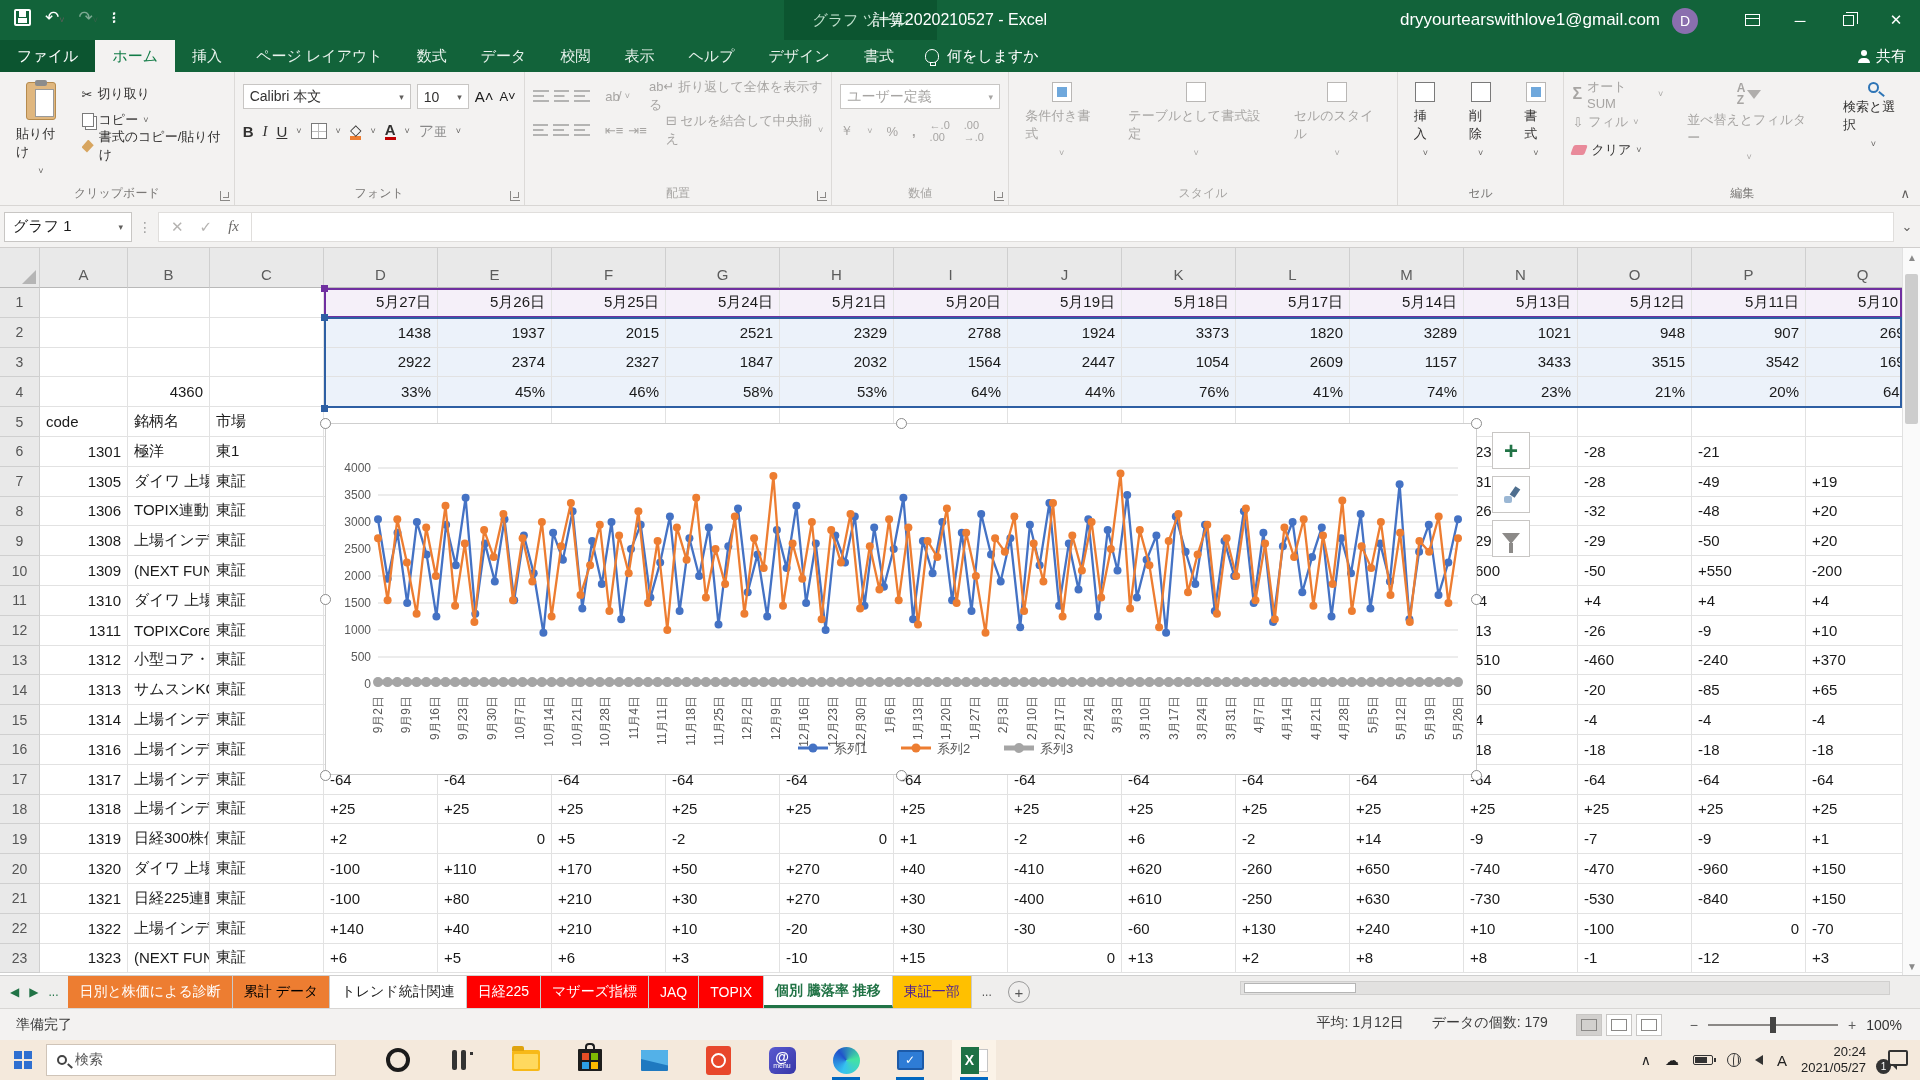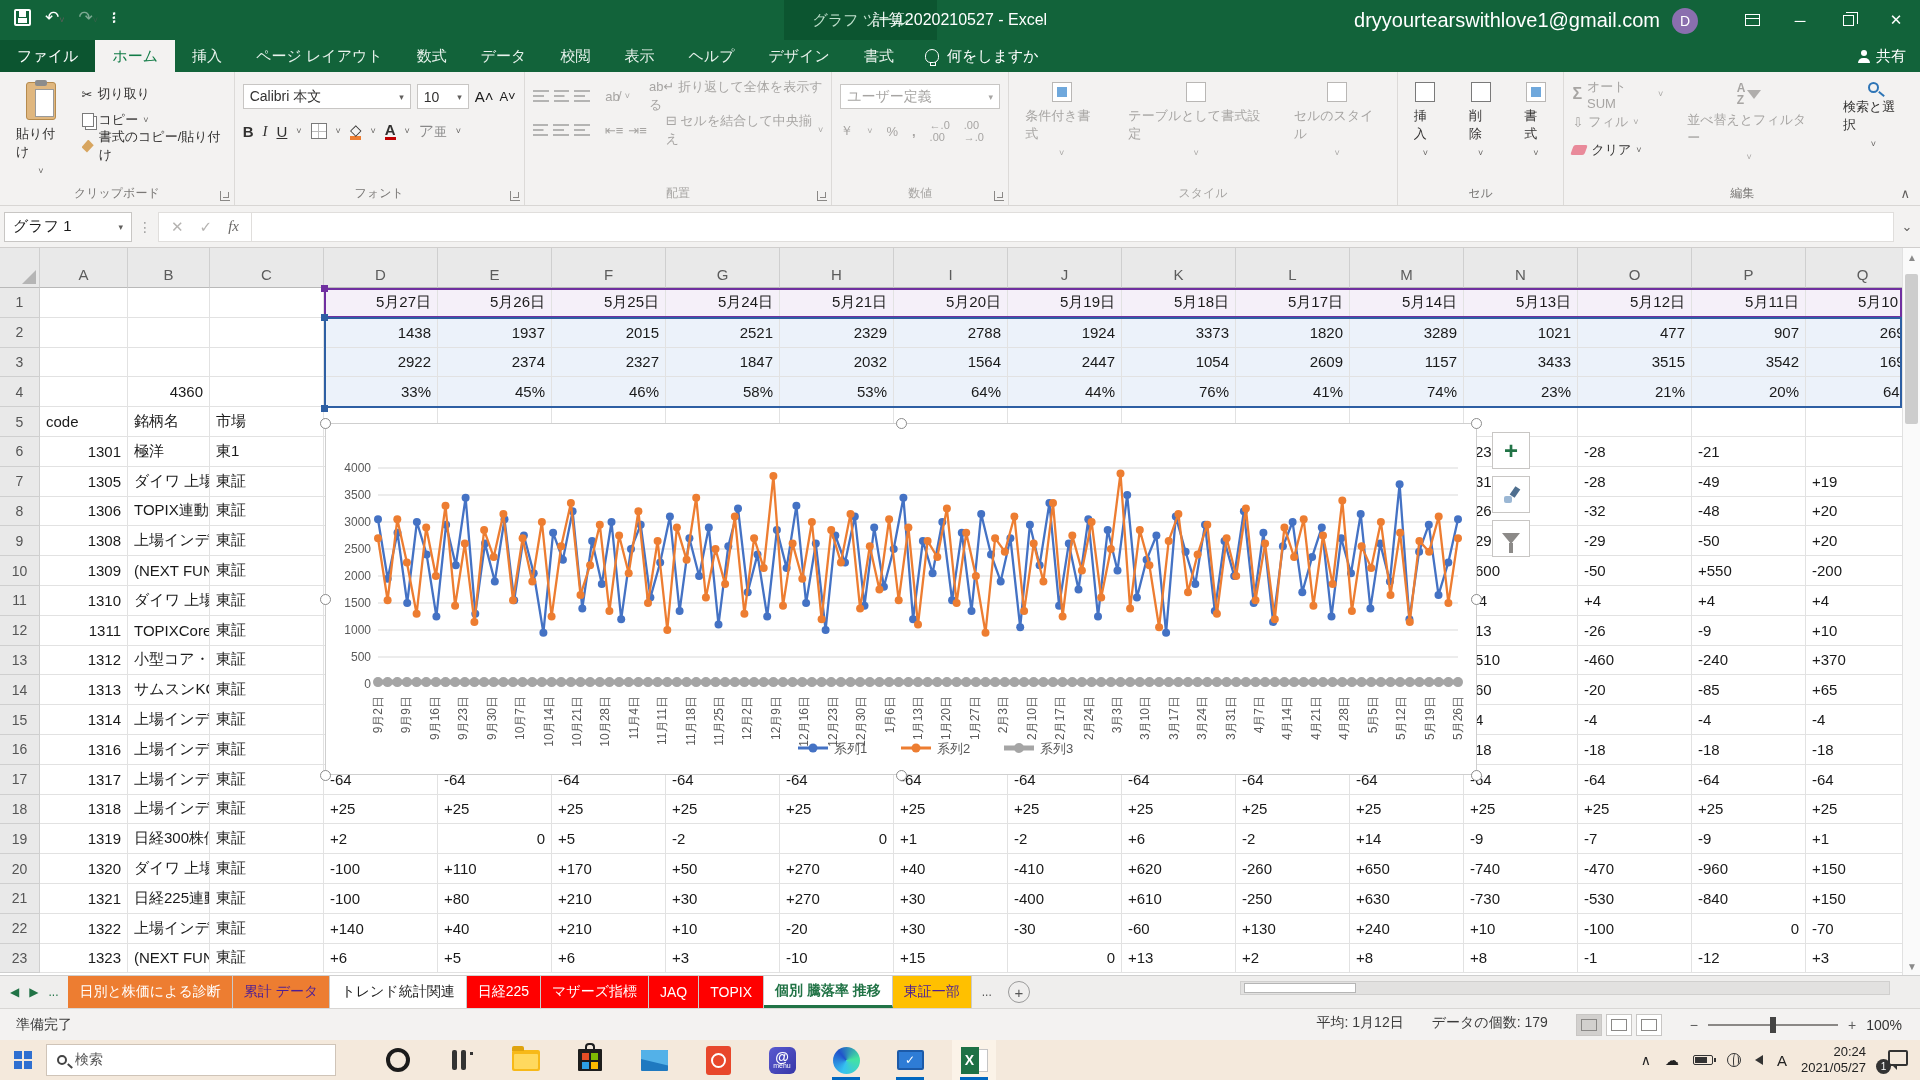--- a/index.html
+++ b/index.html
@@ -12,21 +12,21 @@
   .qat{position:absolute;left:14px;top:6px;display:flex;align-items:center;gap:14px;color:#fff;font-size:17px;}
   .qat .glyph{cursor:default;}
   .save-ic{width:17px;height:17px;border:2px solid #fff;border-radius:2px;position:relative;}
   .save-ic:before{content:"";position:absolute;left:3px;top:0;width:7px;height:6px;background:#fff;}
   .save-ic:after{content:"";position:absolute;left:2px;bottom:1px;width:9px;height:5px;background:#fff;}
   .dim{opacity:.45;}
   .ctxblock{position:absolute;left:784px;top:0;width:153px;height:40px;background:#0c5530;
             color:#bfe0cc;font-size:15px;display:flex;align-items:center;justify-content:center;}
   .doc-title{position:absolute;left:0;right:0;top:0;height:40px;display:flex;align-items:center;justify-content:center;
              color:#fff;font-size:16px;pointer-events:none;}
-  .account{position:absolute;right:260px;top:0;height:40px;display:flex;align-items:center;color:#fff;font-size:20px;}
+  .account{position:absolute;right:260px;top:0;height:40px;display:flex;align-items:center;color:#fff;font-size:17px;}
   .avatar{position:absolute;right:222px;top:8px;width:26px;height:26px;border-radius:50%;background:#8a6fae;
           color:#fff;font-size:14px;display:flex;align-items:center;justify-content:center;}
   .winctl{position:absolute;right:0;top:0;height:40px;display:flex;color:#fff;}
   .winctl>div{width:48px;height:40px;display:flex;align-items:center;justify-content:center;font-size:15px;}
   .ribbonopt-ic{width:15px;height:12px;border:1px solid #fff;position:relative;}
   .ribbonopt-ic:before{content:"";position:absolute;left:0;top:3px;right:0;border-top:1px solid #fff;}
   .restore-ic{width:11px;height:11px;border:1px solid #fff;position:relative;}
   .restore-ic:before{content:"";position:absolute;left:2px;top:-4px;width:11px;height:11px;border:1px solid #fff;border-left:none;border-bottom:none;}
 
   
@@ -466,21 +466,21 @@
           <div class="cell v ra" style="width: 114px;">1937</div>
           <div class="cell v ra" style="width: 114px;">2015</div>
           <div class="cell v ra" style="width: 114px;">2521</div>
           <div class="cell v ra" style="width: 114px;">2329</div>
           <div class="cell v ra" style="width: 114px;">2788</div>
           <div class="cell v ra" style="width: 114px;">1924</div>
           <div class="cell v ra" style="width: 114px;">3373</div>
           <div class="cell v ra" style="width: 114px;">1820</div>
           <div class="cell v ra" style="width: 114px;">3289</div>
           <div class="cell v ra" style="width: 114px;">1021</div>
-          <div class="cell v ra" style="width: 114px;">477</div>
+          <div class="cell v ra" style="width: 114px;">948</div>
           <div class="cell v ra" style="width: 114px;">907</div>
           <div class="cell v ra" style="width: 114px;">2690</div>
         </div>
         <div class="grow r-blue">
           <div class="rh">3</div>
           <div class="cell" style="width: 88px;"></div>
           <div class="cell" style="width: 82px;"></div>
           <div class="cell" style="width: 114px;"></div>
           <div class="cell v ra" style="width: 114px;">2922</div>
           <div class="cell v ra" style="width: 114px;">2374</div>
@@ -1341,21 +1341,21 @@
       </div>
   </div>
 
   <div class="tabstrip" id="tabstrip">
     <div class="tnav">
       <span>◀</span>
       <span>▶</span>
       <span style="color:#217346;">...</span>
     </div>
   <div class="stab" style="background: rgb(237, 125, 49); color: rgb(255, 255, 255);">日別と株価による診断</div>
-      <div class="stab" style="background: rgb(237, 125, 49); color: #4c1d95;">累計 データ</div>
+      <div class="stab" style="background: rgb(237, 125, 49); color: #000000;">累計 データ</div>
       <div class="stab" style="background: rgb(255, 255, 255); color: rgb(26, 26, 26);">トレンド統計関連</div>
       <div class="stab" style="background: rgb(255, 0, 0); color: rgb(255, 255, 255);">日経225</div>
       <div class="stab" style="background: rgb(255, 0, 0); color: rgb(255, 255, 255);">マザーズ指標</div>
       <div class="stab" style="background: rgb(255, 0, 0); color: rgb(255, 255, 255);">JAQ</div>
       <div class="stab" style="background: rgb(255, 0, 0); color: rgb(255, 255, 255);">TOPIX</div>
       <div class="stab active" style="background: rgb(255, 255, 255); color: rgb(33, 115, 70);">個別 騰落率 推移</div>
       <div class="stab" style="background: rgb(255, 192, 0); color: #4c1d95;">東証一部</div>
       <div class="tnav" style="color: rgb(85, 85, 85);">...</div>
       <div class="addsheet">+</div>
     </div>

